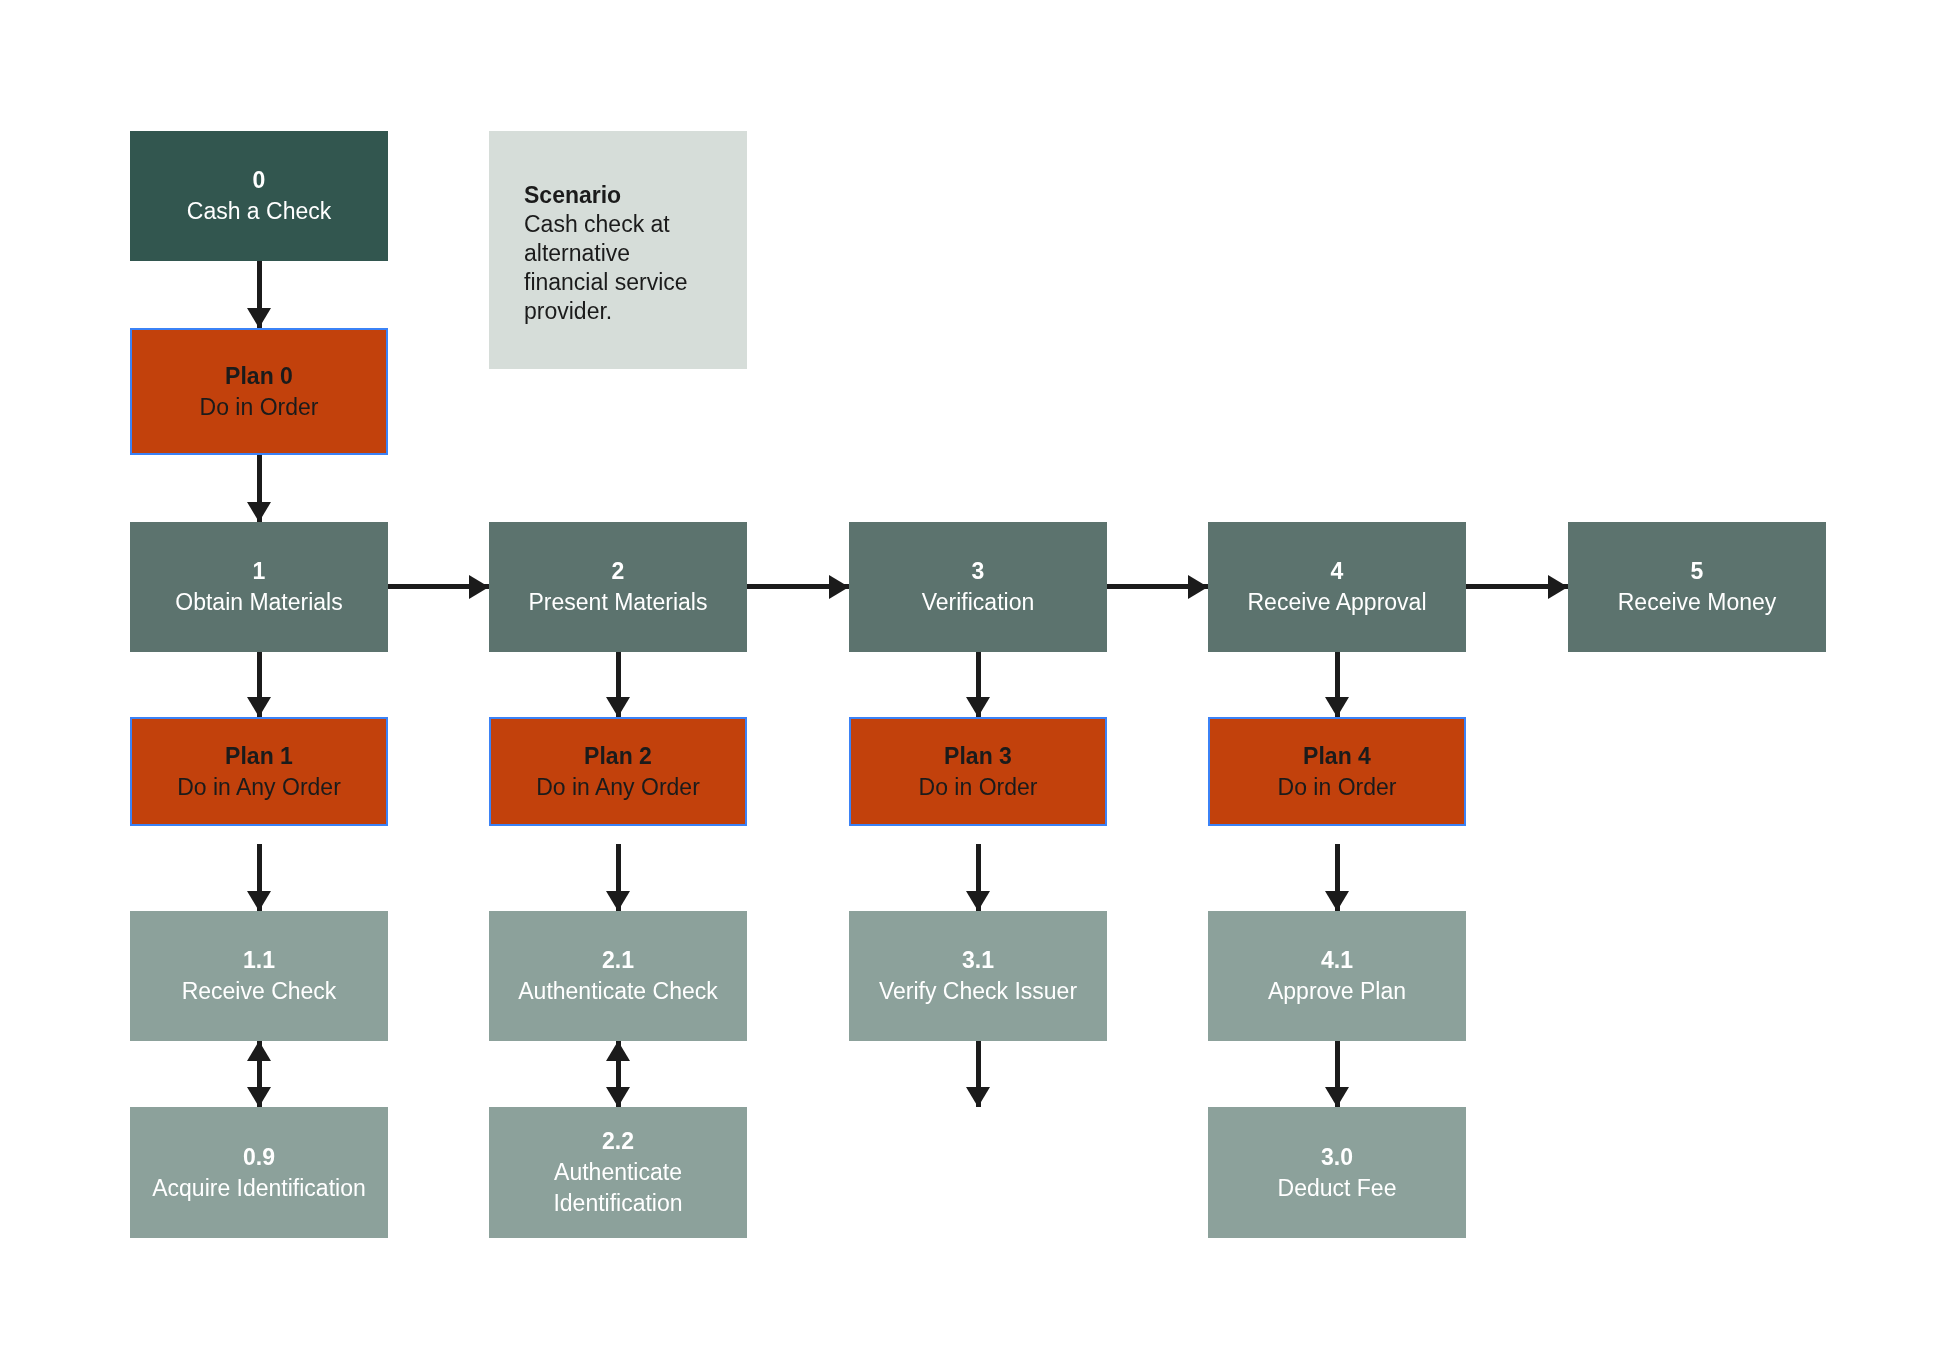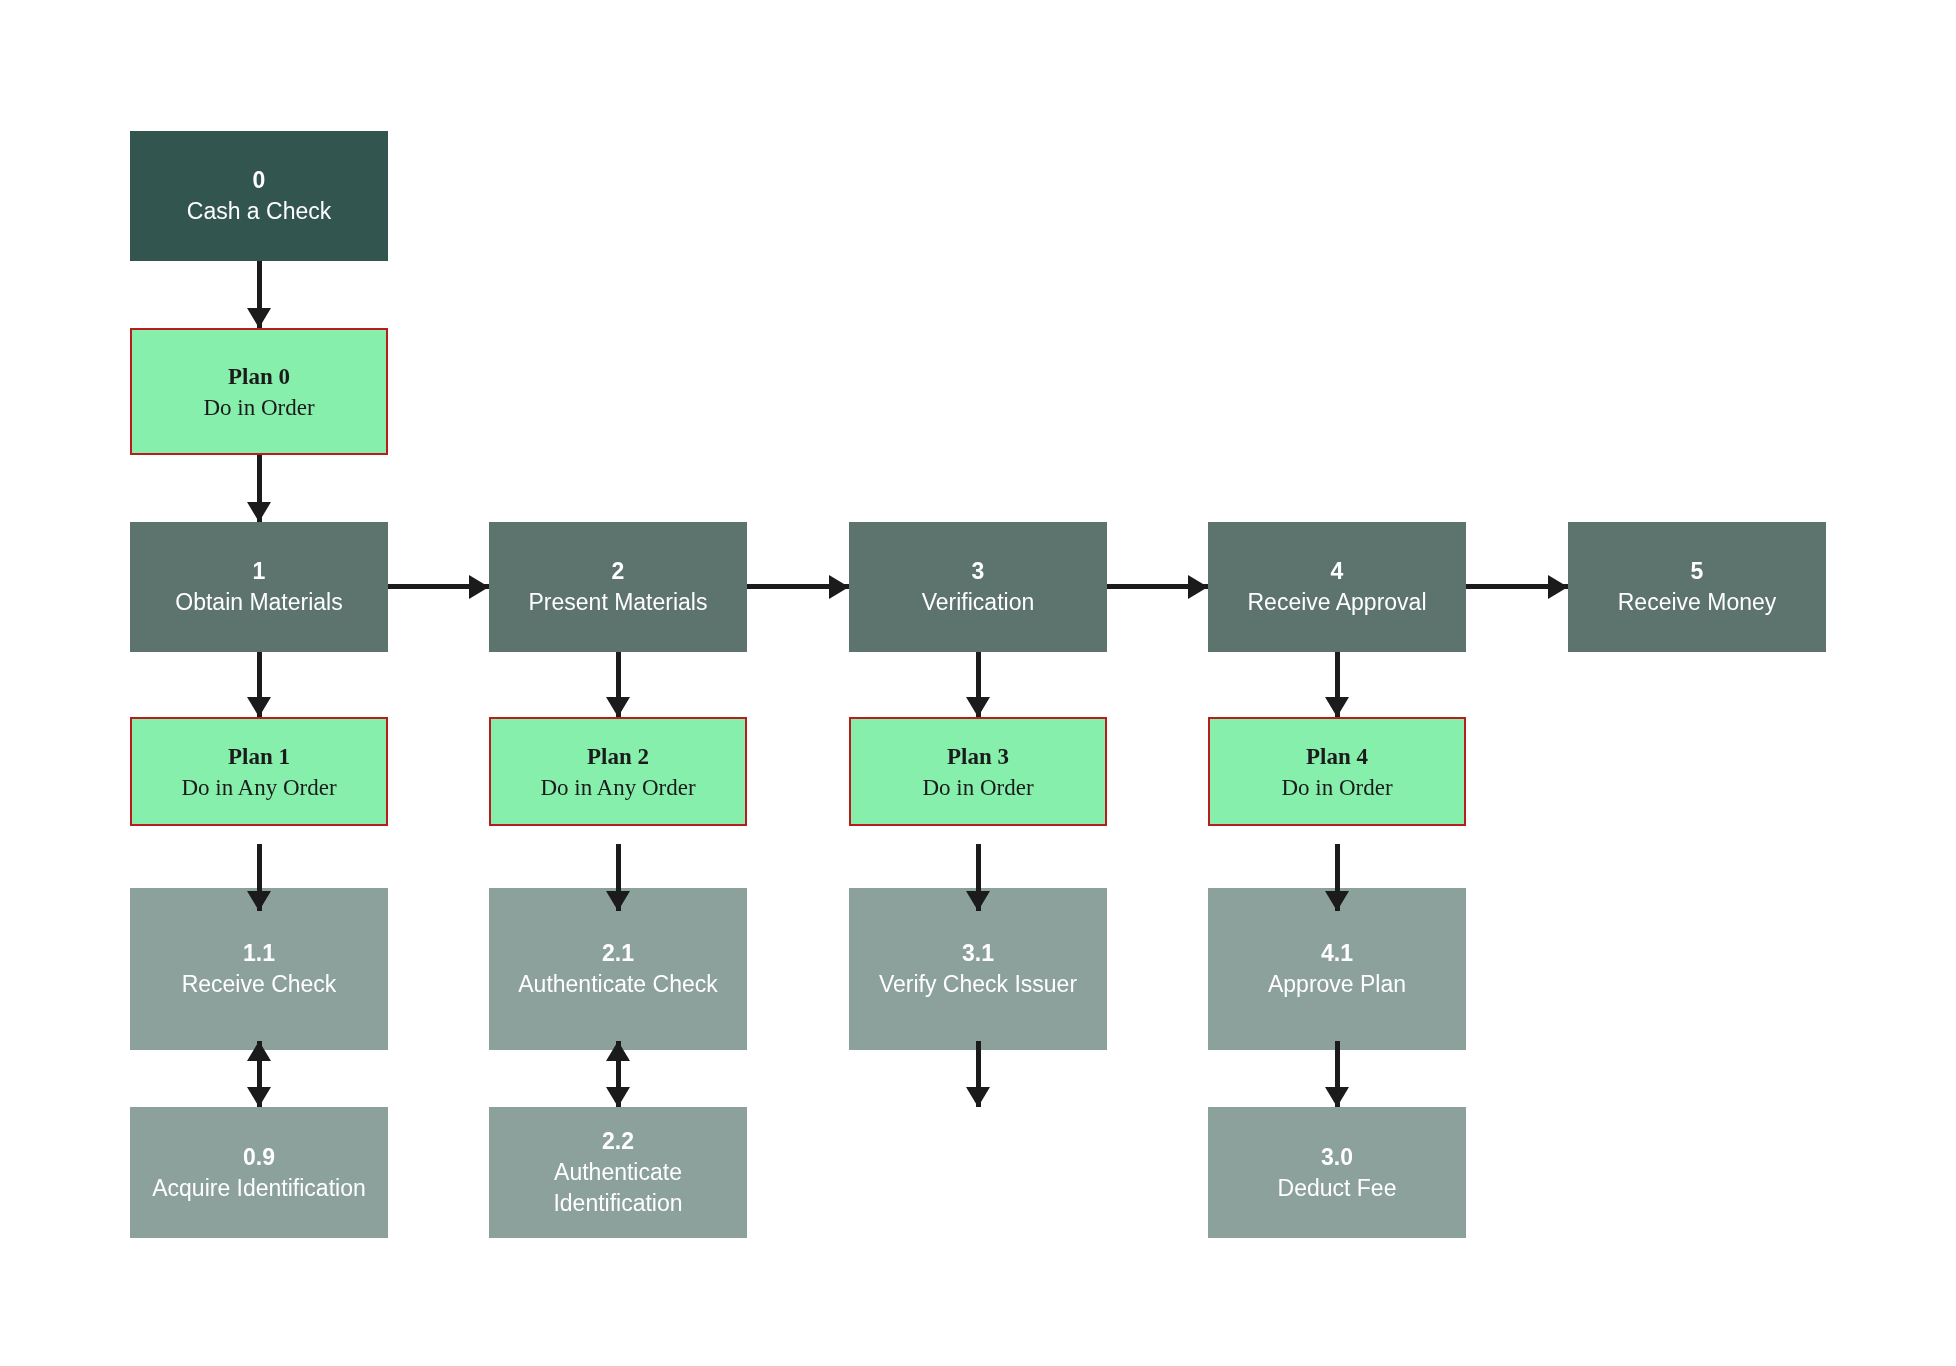--- a/index.html
+++ b/index.html
@@ -18,31 +18,31 @@
     display:flex;flex-direction:column;
     align-items:center;justify-content:center;
     text-align:center;
     font-size:23px;line-height:31px;
     padding:0 10px;
   }
   .box .num{font-weight:bold;}
   .dark{background:#32564f;color:#ffffff;}
   .mid{background:#5c736e;color:#ffffff;}
   .light{background:#8ca19b;color:#ffffff;}
-  .plan{background:#86efac;border:2px solid #b91c1c;color:#1b1b1b;font-family:Liberation Serif, serif;}
+  .plan{background:#c2410c;border:2px solid #3b82f6;color:#1b1b1b;}
   .plan .num{font-weight:bold;}
 
   
   .c1{left:130px}.c2{left:489px}.c3{left:849px}.c4{left:1208px}.c5{left:1568px}
   
   .r-root{top:131px;height:130px}
   .r-plan0{top:328px;height:127px}
   .r-task{top:522px;height:130px}
   .r-plan{top:717px;height:109px}
-  .r-sub1{top:888px;height:162px}
+  .r-sub1{top:911px;height:130px}
   .r-sub2{top:1107px;height:131px}
 
   .scenario{
     position:absolute;left:489px;top:131px;width:258px;height:238px;
     box-sizing:border-box;background:#d6ddd9;color:#1b1b1b;
     padding:50px 42px 0 35px;
     font-size:23px;line-height:29px;text-align:left;
   }
   .scenario .title{font-weight:bold;}
 
@@ -71,20 +71,24 @@
 </head>
 <body>
 
 <div id="stage">
 
   <div class="box dark c1 r-root">
     <div class="num">0</div>
     <div>Cash a Check</div>
   </div>
 
+  <div class="scenario">
+    <div class="title">Scenario</div>
+    <div>Cash check at alternative financial service provider.</div>
+  </div>
 
   <div class="box plan c1 r-plan0">
     <div class="num">Plan 0</div>
     <div>Do in Order</div>
   </div>
 
   <div class="box mid c1 r-task">
     <div class="num">1</div>
     <div>Obtain Materials</div>
   </div>

